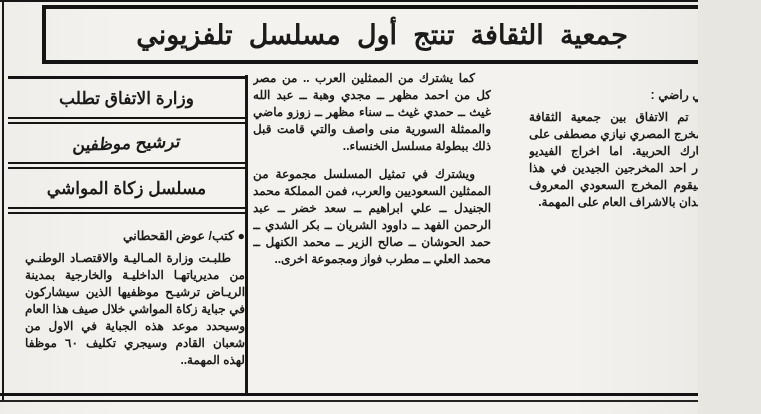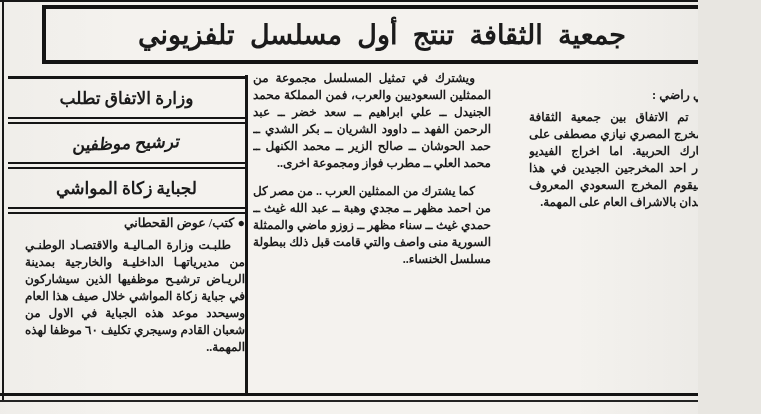--- a/index.html
+++ b/index.html
@@ -1,21 +1,21 @@
 <!DOCTYPE html>
 <html lang="ar"><head>
 <meta charset="utf-8">
 <style>
   html,body{margin:0;padding:0;background:#e8e6e1;}
   .page{
     position:relative;
     width:698px;height:414px;
     background:#f4f2ee;
     background-image:linear-gradient(90deg, rgba(0,0,0,0.02) 0%, rgba(0,0,0,0) 18%, rgba(0,0,0,0) 82%, rgba(0,0,0,0.03) 100%);
-    font-family:Liberation Serif, serif;
+    font-family:Liberation Sans, sans-serif;
     color:#1b1b1b;
     overflow:hidden;
     direction:rtl;
   }
   .frame-top{position:absolute;left:0;top:0;width:761px;height:2px;background:#171717;}
   .frame-left{position:absolute;left:2px;top:0;width:2px;height:402px;background:#171717;}
   .frame-right{position:absolute;left:755px;top:0;width:2px;height:392px;background:#171717;}
   .frame-bottom{position:absolute;left:0;top:393px;width:761px;height:4px;
     border-top:3px solid #131313;border-bottom:2px solid #232323;box-sizing:content-box;}
   .masthead-box{
@@ -41,21 +41,21 @@
   .col-middle{left:253px;top:70px;width:238px;height:326px;overflow:hidden;}
   .divider-v{position:absolute;left:245px;top:75px;width:3px;height:319px;background:#161616;}
   .col-sidebar{left:8px;top:76px;width:237px;height:320px;overflow:hidden;}
   .sb-rule-top{height:0;border-top:3px solid #151515;}
   .sb-rule-double{height:3px;border-top:2px solid #151515;border-bottom:2px solid #151515;}
   .sb-head{
     font-size:17px;font-weight:bold;text-align:center;
     padding:9px 4px 8px 4px;white-space:nowrap;
   }
   .sb-head .slant{display:inline-block;transform:skewX(-8deg) rotate(-2deg);}
-  .sb-byline{}
+  .sb-byline{margin-top:13px;}
   .sidebar-par{text-indent:14px;margin-left:17px;}
 </style>
 </head>
 <body>
 
 <div class="page">
 
   <div class="frame-top"></div>
   <div class="frame-left"></div>
   <div class="frame-right"></div>
@@ -64,34 +64,34 @@
   <div class="masthead-box">
     <h1>جمعية الثقافة تنتج أول مسلسل تلفزيوني</h1>
   </div>
 
   <div class="col col-first">
     <p class="byline">● كتب فتحي راضي :</p>
     <p class="body-par">هذا وقد تم الاتفاق بين جمعية الثقافة والفنون والمخرج المصري نيازي مصطفى على اخراج المعارك الحربية. اما اخراج الفيديو فسيتم اختيار احد المخرجين الجيدين في هذا المجال، وسيقوم المخرج السعودي المعروف ابراهيم الحمدان بالاشراف العام على المهمة.</p>
   </div>
 
   <div class="col col-middle">
+    <p class="body-par">كما يشترك من الممثلين العرب .. من مصر كل من احمد مظهر ــ مجدي وهبة ــ عبد الله غيث ــ حمدي غيث ــ سناء مظهر ــ زوزو ماضي والممثلة السورية منى واصف والتي قامت قبل ذلك ببطولة مسلسل الخنساء..</p>
     <p class="body-par">ويشترك في تمثيل المسلسل مجموعة من الممثلين السعوديين والعرب، فمن المملكة محمد الجنيدل ــ علي ابراهيم ــ سعد خضر ــ عبد الرحمن الفهد ــ داوود الشريان ــ بكر الشدي ــ حمد الحوشان ــ صالح الزير ــ محمد الكنهل ــ محمد العلي ــ مطرب فواز ومجموعة اخرى..</p>
-    <p class="body-par">كما يشترك من الممثلين العرب .. من مصر كل من احمد مظهر ــ مجدي وهبة ــ عبد الله غيث ــ حمدي غيث ــ سناء مظهر ــ زوزو ماضي والممثلة السورية منى واصف والتي قامت قبل ذلك ببطولة مسلسل الخنساء..</p>
   </div>
 
   <div class="divider-v"></div>
 
   <div class="col col-sidebar">
     <div class="sb-rule-top"></div>
     <div class="sb-head">وزارة الاتفاق تطلب</div>
     <div class="sb-rule-double"></div>
     <div class="sb-head">
       <span class="slant">ترشيح موظفين</span>
     </div>
     <div class="sb-rule-double"></div>
-    <div class="sb-head">لجباية زكاة المواشي</div>
+    <div class="sb-head">مسلسل زكاة المواشي</div>
     <div class="sb-rule-double"></div>
 
     <p class="byline sb-byline">● كتب/ عوض القحطاني</p>
     <p class="body-par sidebar-par">طلبـت وزارة المـاليـة والاقتصـاد الوطنـي من مديرياتهـا الداخليـة والخارجية بمدينة الريـاض ترشيـح موظفيها الذين سيشاركون في جباية زكاة المواشي خلال صيف هذا العام وسيحدد موعد هذه الجباية في الاول من شعبان القادم وسيجري تكليف ٦٠ موظفا لهذه المهمة..</p>
   </div>
 
 </div>
 
 </body></html>

